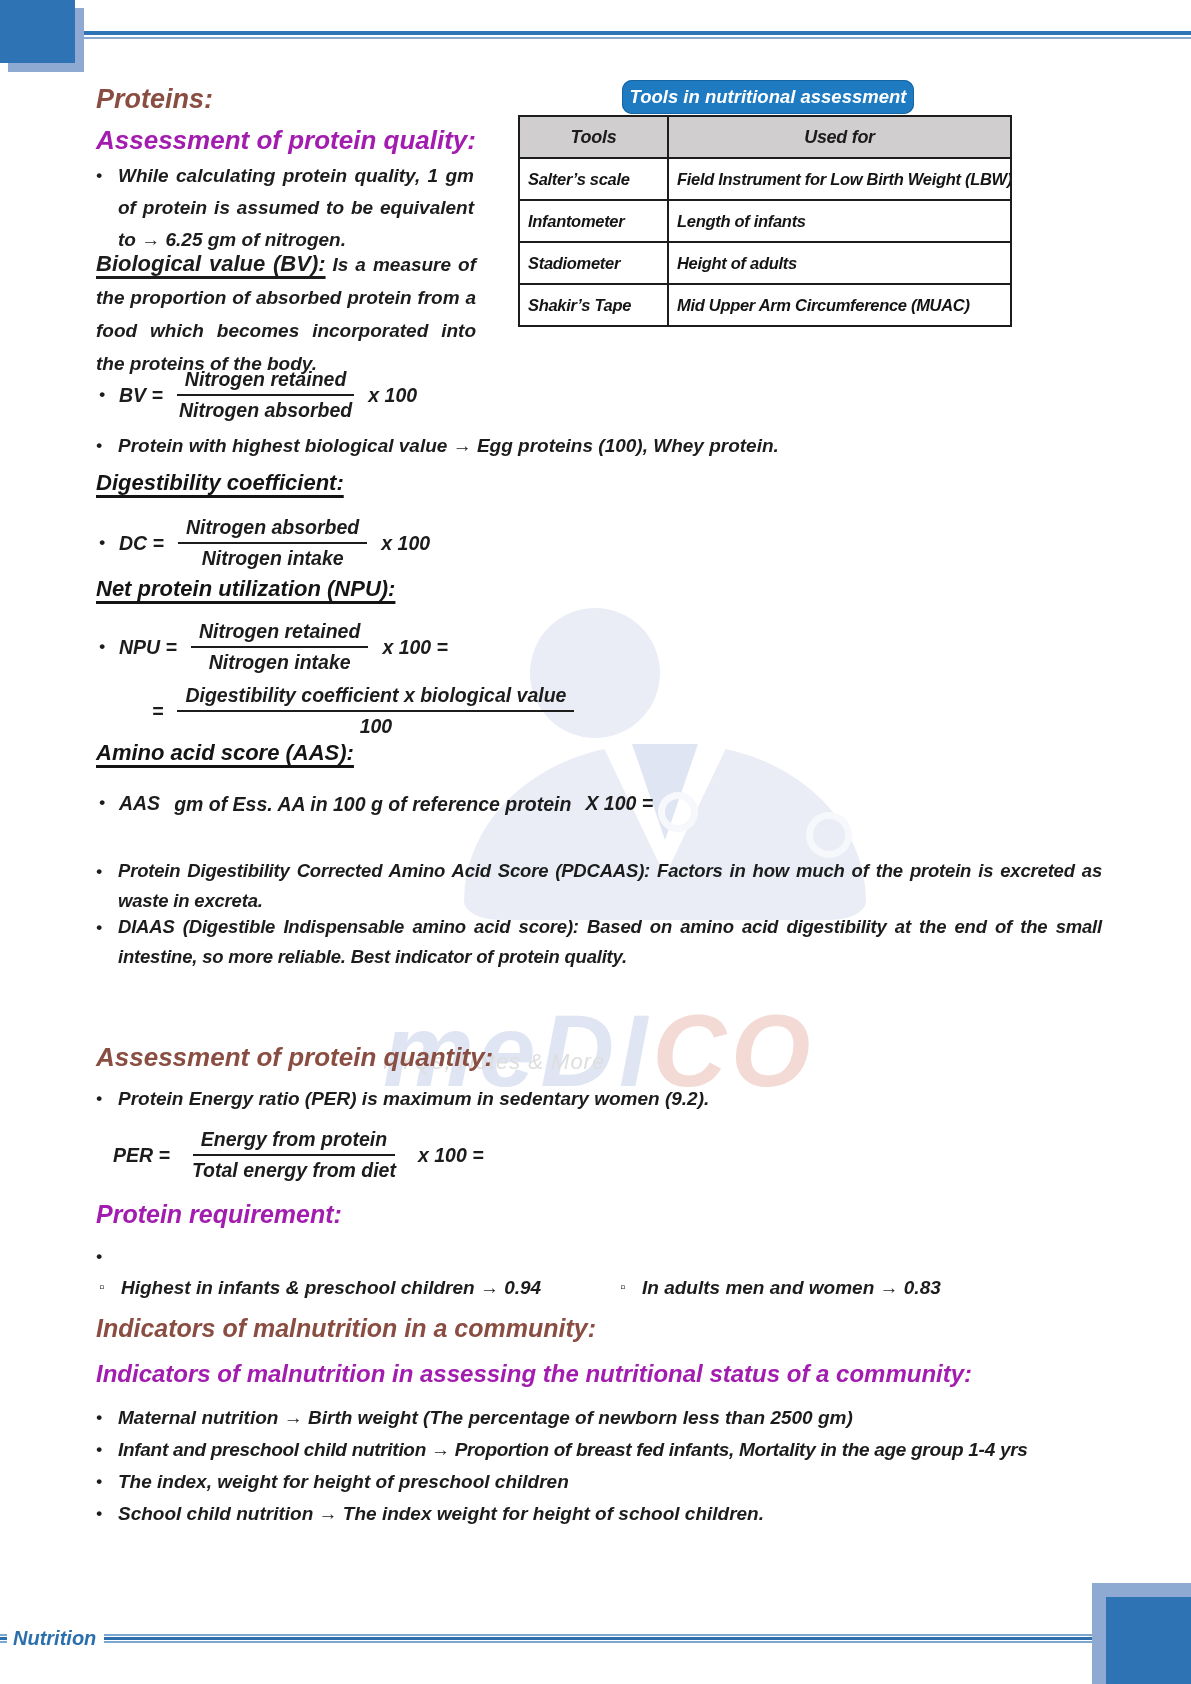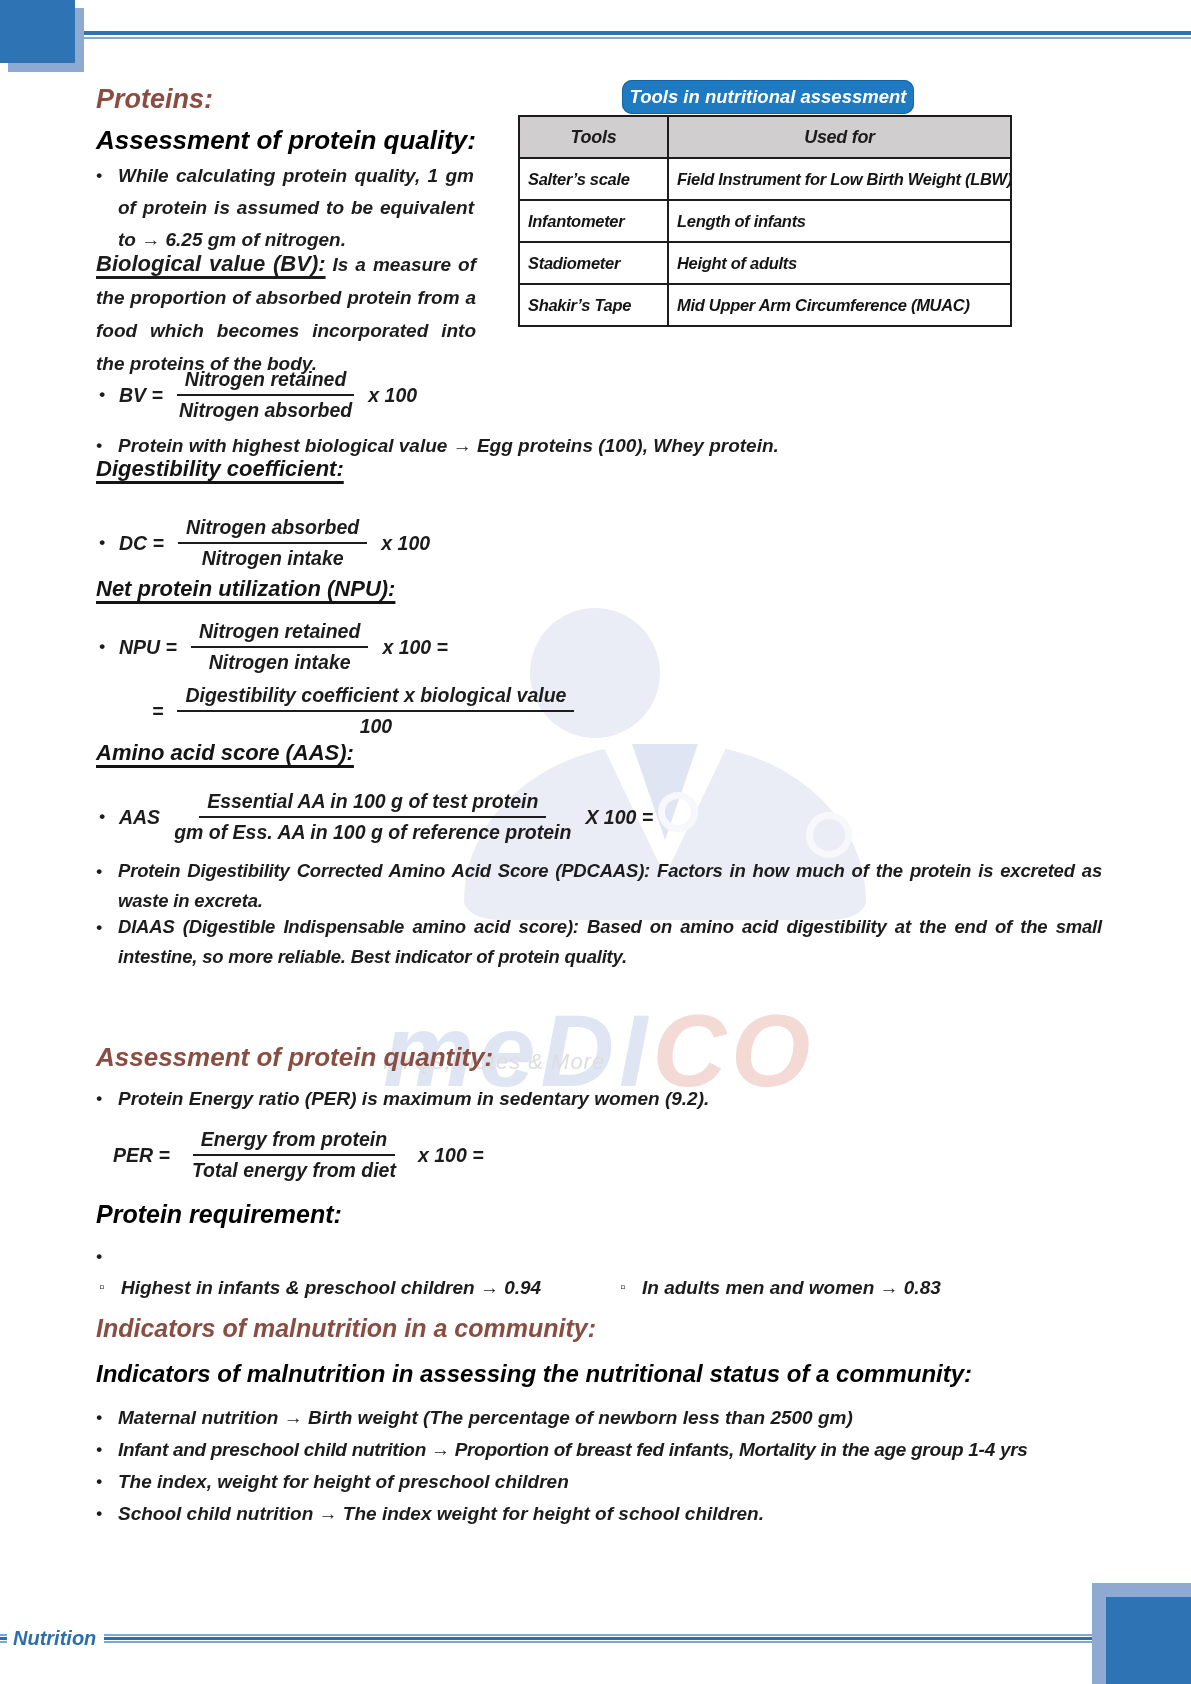--- a/index.html
+++ b/index.html
@@ -29,21 +29,21 @@
   .wm-vneck{width:126px;height:132px;background:#ffffff;clip-path:polygon(0 0,100% 0,50% 100%);}
   .wm-tie{width:66px;height:96px;background:#dfe5f2;clip-path:polygon(0 0,100% 0,50% 100%);}
   .wm-ring{border-radius:50%;border:7px solid #f6f8fc;background:transparent;}
   .wm-word{font-size:102px;font-weight:bold;font-style:italic;letter-spacing:5px;line-height:1;white-space:nowrap;margin-top:48px;}
   .wm-blue{color:#dfe5f3;}
   .wm-red{color:#f4dad4;}
   .wm-tag{font-size:22px;color:#dedede;font-weight:normal;letter-spacing:1px;}
 
   
   .h-maroon{color:#8a4d42;font-size:26px;line-height:1.15;white-space:nowrap;}
-  .h-gold{color:#000000;font-size:26px;line-height:1.15;white-space:nowrap;}
+  .h-gold{color:#a21caf;font-size:26px;line-height:1.15;white-space:nowrap;}
   .h-gold.sm{font-size:24px;}
   .h-black{color:#141414;font-size:22px;white-space:nowrap;}
   .uh{text-decoration:underline;text-decoration-thickness:2.5px;text-underline-offset:5px;}
 
   
   .body-t{font-size:19px;line-height:32px;}
   .just{text-align:justify;}
   .b-row{display:flex;gap:10px;}
   .b-dot{flex:0 0 12px;font-size:17px;line-height:32px;}
   .b-sq{flex:0 0 12px;font-size:15px;line-height:30px;}
@@ -154,21 +154,21 @@
     <span>x 100</span>
   </div>
 
   <div class="abs body-t z1" style="left:96px;top:430px;width:1000px;">
     <div class="b-row">
       <span class="b-dot">•</span>
       <div class="nowrap">Protein with highest biological value → Egg proteins (100), Whey protein.</div>
     </div>
   </div>
 
-  <div class="abs h-black uh z1" style="left:96px;top:456px;font-style:italic;">Digestibility coefficient:</div>
+  <div class="abs h-black uh z1" style="left:96px;top:470px;font-style:italic;">Digestibility coefficient:</div>
   <div class="abs formula z1" style="left:99px;top:516px;">
     <span class="fb">•</span>
     <span>DC =</span>
     <span class="frac">
       <span class="num">Nitrogen absorbed</span>
       <span class="den">Nitrogen intake</span>
     </span>
     <span>x 100</span>
   </div>
 
@@ -188,21 +188,20 @@
       <span class="num">Digestibility coefficient x biological value</span>
       <span class="den">100</span>
     </span>
   </div>
 
   <div class="abs h-black uh z1" style="left:96px;top:740px;">Amino acid score (AAS):</div>
   <div class="abs formula z1" style="left:99px;top:790px;">
     <span class="fb">•</span>
     <span>AAS</span>
     <span class="frac">
-      <span class="num">Essential AA in 100 g of test protein</span>
       <span class="den">gm of Ess. AA in 100 g of reference protein</span>
     </span>
     <span>X 100 =</span>
   </div>
 
   <div class="abs small-t z1" style="left:96px;top:856px;width:1006px;">
     <div class="b-row">
       <span class="b-dot">•</span>
       <div class="just" style="flex:1;">Protein Digestibility Corrected Amino Acid Score (PDCAAS): Factors in how much of the protein is excreted as waste in excreta.</div>
     </div>

